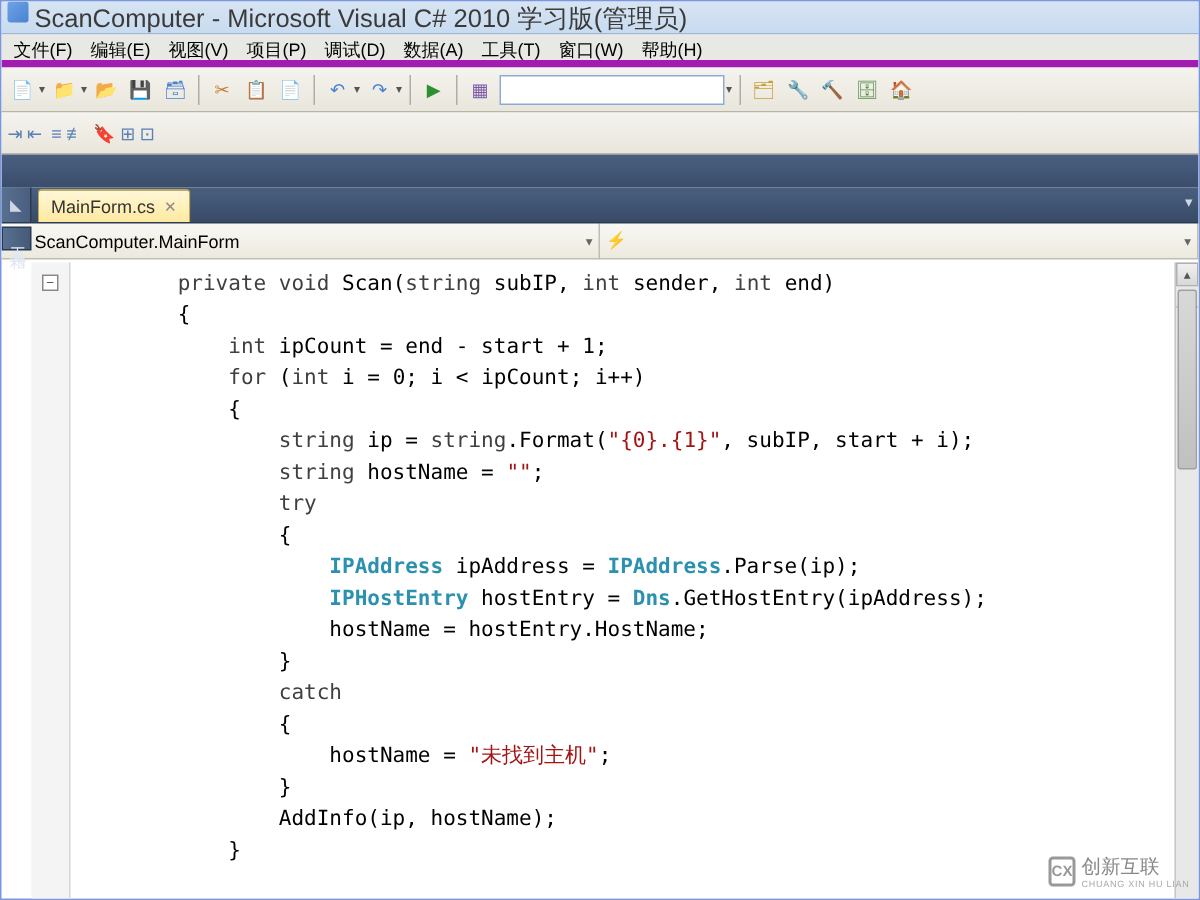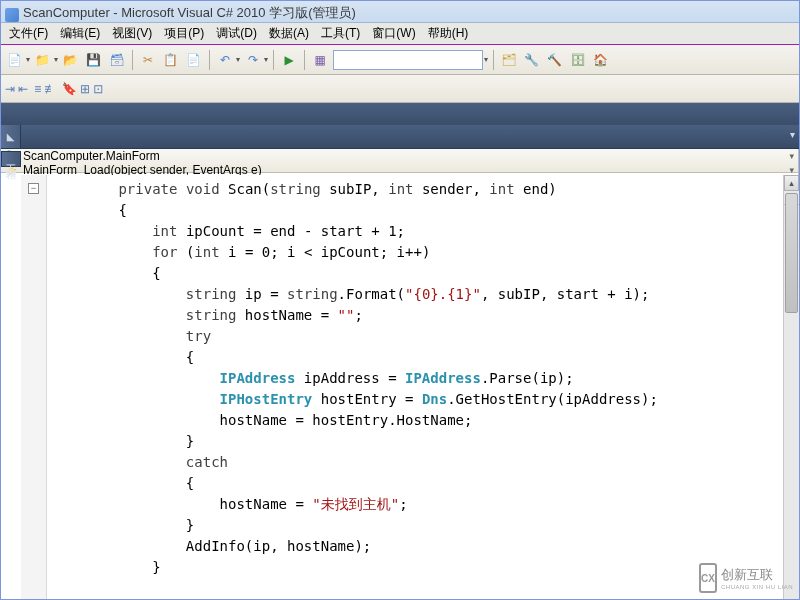--- a/index.html
+++ b/index.html
@@ -1,52 +1,52 @@
 <!DOCTYPE html>
 <html><head>
 <meta charset="utf-8">
 <style>
 * { margin: 0; padding: 0; box-sizing: border-box; }
 body { font-family: "Microsoft YaHei", Tahoma, sans-serif; font-size: 12px; background: #fff; width: 800px; height: 600px; overflow: hidden; position: relative; border: 1px solid #7a96df; }
-.titlebar { height: 22px; background: linear-gradient(#d7e4f2, #c8dbf0); display: flex; align-items: flex-end; padding: 0 4px; border-bottom: 1px solid #a0b5d6; color: #3a3a3a; font-size: 13px; }
+.titlebar { height: 22px; background: linear-gradient(#d7e4f2, #c8dbf0); display: flex; align-items: flex-start; padding: 0 4px; border-bottom: 1px solid #a0b5d6; color: #3a3a3a; font-size: 17px; }
 .titlebar .app-icon { width: 14px; height: 14px; background: linear-gradient(135deg, #6ea3e8, #4a82d0); margin-right: 4px; border-radius: 2px; }
-.menubar { height: 22px; background: #e8e8e4; display: flex; align-items: flex-end; padding: 0 4px; border-bottom: 1px solid #a21caf; font-size: 12px; gap: 4px; }
+.menubar { height: 22px; background: #e8e8e4; display: flex; align-items: flex-start; padding: 0 4px; border-bottom: 5px solid #a21caf; font-size: 12px; gap: 4px; }
 .menubar span { padding: 2px 4px; cursor: default; }
 .toolbar { height: 30px; background: linear-gradient(#f5f3ee, #e9e6dc); border-bottom: 1px solid #b8b5a8; display: flex; align-items: center; padding: 0 4px; gap: 3px; }
 .toolbar .sep { width: 1px; height: 20px; background: #b0aea2; margin: 0 2px; }
 .toolbar .btn { width: 20px; height: 20px; border: 1px solid transparent; display: flex; align-items: center; justify-content: center; font-size: 12px; }
 .toolbar .combo { width: 150px; height: 20px; border: 1px solid #8ca8d8; background: #fff; }
 .toolbar .dd { font-size: 8px; color: #555; margin-left: -2px; }
 .toolbar2 { height: 28px; background: linear-gradient(#f5f3ee, #e9e6dc); border-bottom: 1px solid #b8b5a8; display: flex; align-items: center; padding: 0 4px; gap: 3px; }
 .darkstrip { height: 22px; background: linear-gradient(#4a5f80, #3a4d6a); }
 .tabbar { height: 24px; background: linear-gradient(#4a5f80, #384a66); display: flex; align-items: flex-end; padding-left: 24px; border-bottom: 1px solid #2a3a50; position: relative; }
 .tabbar .sidetab { position: absolute; left: 0; top: 0; bottom: 0; width: 20px; background: linear-gradient(90deg, #5a7090, #4a5f80); border-right: 1px solid #2a3a50; display: flex; align-items: center; justify-content: center; color: #d0d8e8; font-size: 10px; }
 .tab { height: 22px; padding: 0 8px; display: flex; align-items: center; font-size: 12px; margin-right: 2px; border-top-left-radius: 3px; border-top-right-radius: 3px; }
 .tab.active { background: linear-gradient(#fff7d8, #ffe9a0); color: #333; border: 1px solid #c0a850; border-bottom: none; }
 .tab.inactive { background: linear-gradient(#5a7298, #4a5f80); color: #d8e0f0; }
 .tab .x { margin-left: 6px; font-size: 10px; color: #888; }
 .tabbar .arrow { position: absolute; right: 4px; top: 4px; color: #d0d8e8; font-size: 10px; }
 .sidetool { position: absolute; left: 0; top: 150px; width: 20px; background: linear-gradient(90deg, #5a7090, #445a78); color: #e0e8f4; writing-mode: vertical-rl; text-orientation: upright; font-size: 11px; padding: 4px 2px; border: 1px solid #2a3a50; letter-spacing: 2px; }
-.navbar { height: 24px; background: linear-gradient(#f8f8f4, #ece9de); border-bottom: 1px solid #c0beb2; display: flex; flex-direction: column; }
+.navbar { height: 24px; background: linear-gradient(#f8f8f4, #ece9de); border-bottom: 1px solid #c0beb2; display: flex; }
 .navbar .navbox { flex: 1; display: flex; align-items: center; padding: 0 4px; border-right: 1px solid #c0beb2; font-size: 12px; }
 .navbar .navicon { width: 14px; height: 14px; margin-right: 4px; display: inline-flex; align-items: center; justify-content: center; font-size: 11px; }
 .navbar .navdd { margin-left: auto; font-size: 9px; color: #666; }
 .codearea { position: absolute; left: 20px; right: 0; top: 174px; bottom: 0; background: #fff; display: flex; }
 .gutter { width: 26px; background: #f4f4f4; border-right: 1px solid #d8d8d8; padding-top: 6px; }
 .gutter .fold { width: 11px; height: 11px; border: 1px solid #888; margin: 2px auto; font-size: 9px; line-height: 9px; text-align: center; color: #555; background: #fff; }
 .code { flex: 1; font-family: "SimSun", "NSimSun", Consolas, monospace; font-size: 14px; line-height: 21px; padding: 4px 4px; white-space: pre; overflow: hidden; color: #000; }
 .kw { color: #404040; }
 .typ { color: #2b91af; font-weight: bold; }
 .str { color: #a31515; }
 .scrollbar { width: 16px; background: #e8e8e8; border-left: 1px solid #c8c8c8; position: relative; }
 .scrollbar .arrow { height: 16px; background: linear-gradient(#f0f0f0, #d8d8d8); border: 1px solid #b0b0b0; font-size: 9px; text-align: center; line-height: 14px; color: #555; }
 .scrollbar .thumb { position: absolute; left: 1px; right: 1px; top: 18px; height: 120px; background: linear-gradient(#d8d8d8, #c0c0c0); border: 1px solid #a0a0a0; border-radius: 2px; }
 .splitter { height: 14px; background: #e8e8e8; position: absolute; top: 16px; left: 0; right: 0; font-size: 8px; text-align: center; color: #888; border-bottom: 1px solid #c0c0c0; }
 .watermark { position: absolute; right: 6px; bottom: 6px; color: #999; font-size: 11px; display: flex; align-items: center; gap: 4px; }
-.watermark .logo { width: 18px; height: 30px; border: 2px solid #999; border-radius: 3px; display: flex; align-items: center; justify-content: center; font-weight: bold; color: #999; font-size: 10px; }
+.watermark .logo { width: 18px; height: 20px; border: 2px solid #999; border-radius: 3px; display: flex; align-items: center; justify-content: center; font-weight: bold; color: #999; font-size: 10px; }
 </style>
 </head>
 <body>
 
 <div class="titlebar">
   <div class="app-icon"></div>
   <span>ScanComputer - Microsoft Visual C# 2010 学习版(管理员)</span>
 </div>
 
 <div class="menubar">
@@ -101,34 +101,37 @@
   <div class="sep"></div>
   <div class="btn" style="color:#5a80b8">🔖</div>
   <div class="btn" style="color:#5a80b8">⊞</div>
   <div class="btn" style="color:#5a80b8">⊡</div>
 </div>
 
 <div class="darkstrip"></div>
 
 <div class="tabbar">
   <div class="sidetab">◣</div>
+  <div class="tab active">
+    <span>MainForm.cs</span>
+    <span class="x">✕</span>
+  </div>
   <div class="arrow">▾</div>
 </div>
 
 <div class="sidetool">工具箱</div>
 
 <div class="navbar">
   <div class="navbox">
     <span class="navicon">🔧</span>
     <span>ScanComputer.MainForm</span>
     <span class="navdd">▾</span>
   </div>
   <div class="navbox">
     <span class="navicon">⚡</span>
-    <span>MainForm_Load(object sender, EventArgs e)</span>
     <span class="navdd">▾</span>
   </div>
 </div>
 
 <div class="codearea">
   <div class="gutter">
     <div class="fold">−</div>
   </div>
   <div class="code">        <span class="kw">private</span><span> </span><span class="kw">void</span><span> Scan(</span><span class="kw">string</span><span> subIP, </span><span class="kw">int</span><span> sender, </span><span class="kw">int</span><span> end)</span>
         <span>{</span>

